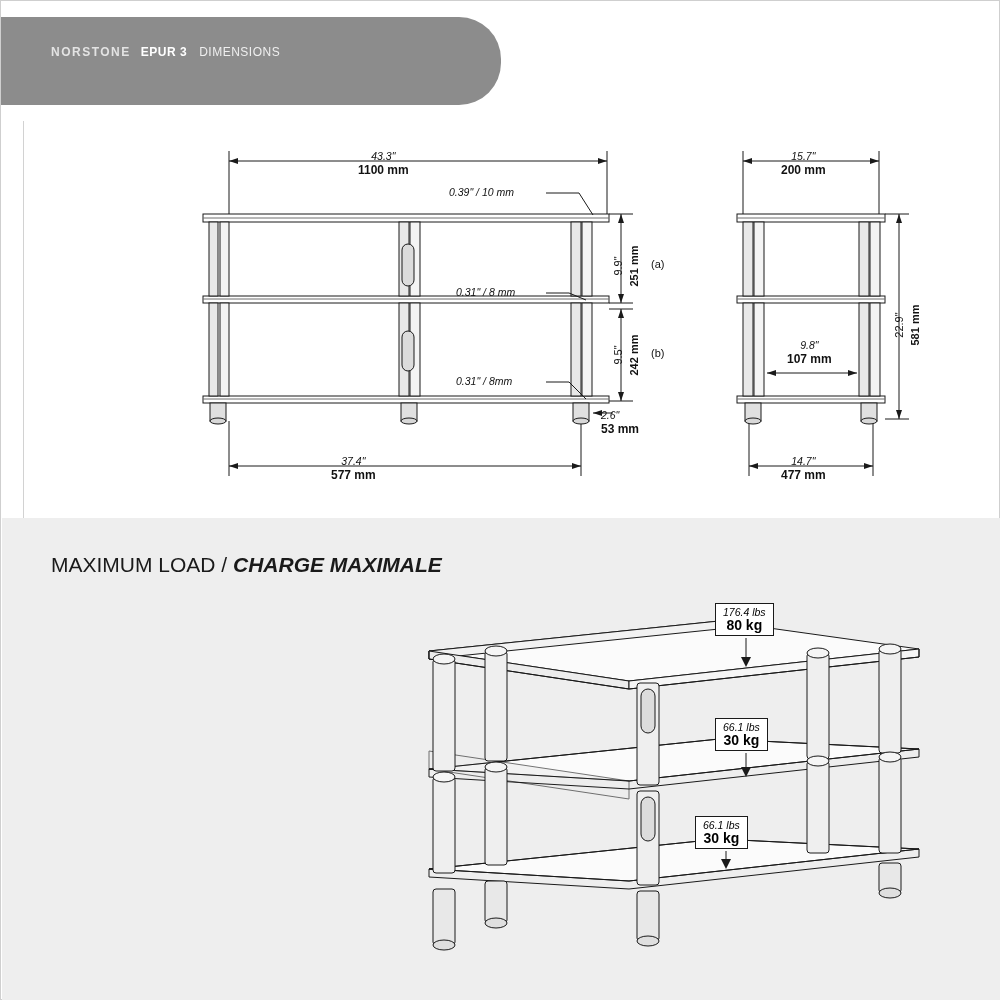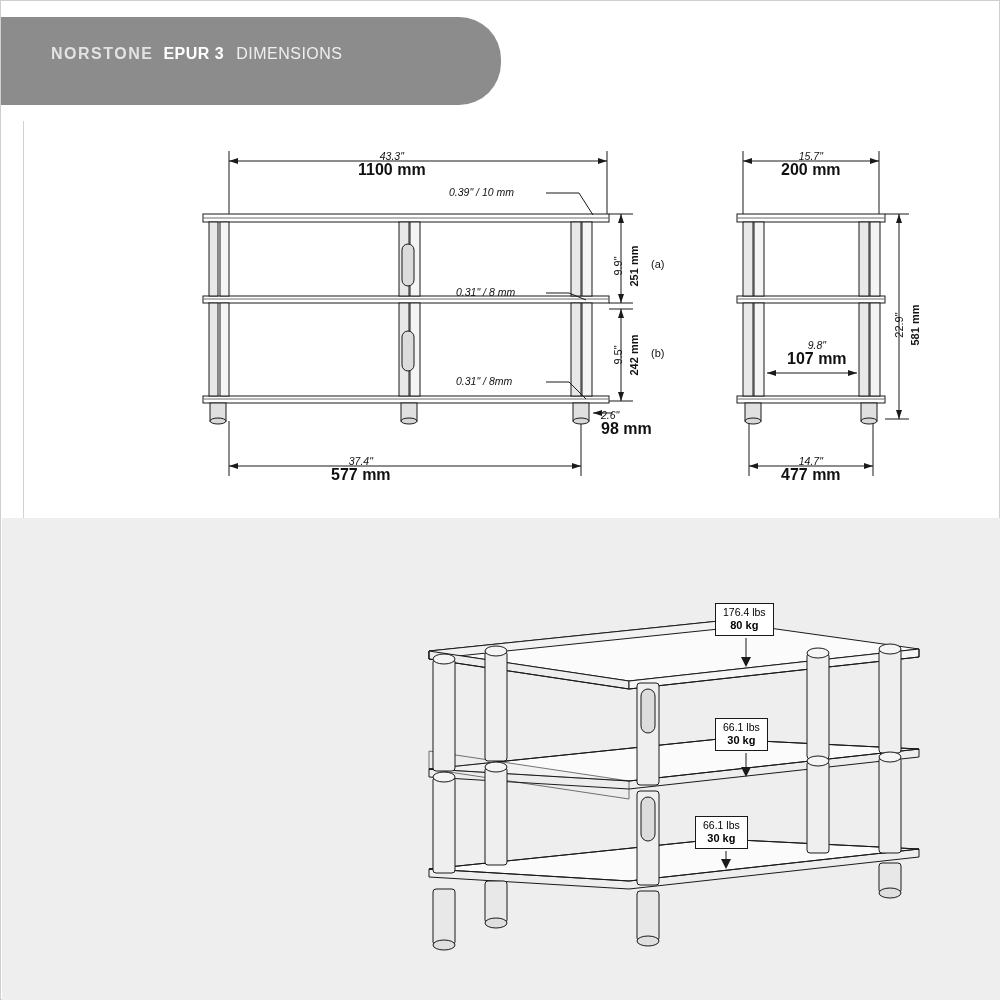--- a/index.html
+++ b/index.html
@@ -24,21 +24,21 @@
     position: absolute;
     left: 0; top: 16px;
     width: 500px; height: 88px;
     background: #8c8c8c;
     border-top-right-radius: 42px;
     border-bottom-right-radius: 42px;
   }
   .header-text {
     position: absolute;
     left: 50px; top: 44px;
-    font-size: 16px;
+    font-size: 12px;
     letter-spacing: 0.5px;
     color: #ffffff;
     white-space: nowrap;
   }
   .header-text .brand { font-weight: bold; color: #e3e3e3; letter-spacing: 1.5px; }
   .header-text .model { font-weight: bold; color: #ffffff; margin-left: 10px; letter-spacing: 0.5px; }
   .header-text .section { color: #efefef; margin-left: 12px; letter-spacing: 0.5px; }
 
   
   .update-text {
@@ -82,21 +82,21 @@
   
   .lbl {
     position: absolute;
     font-size: 11px;
     color: #111;
     white-space: nowrap;
     text-align: center;
     line-height: 14px;
   }
   .lbl .imp { font-style: italic; font-size: 10.5px; display: block; }
-  .lbl .met { font-weight: bold; font-size: 16px; display: block; }
+  .lbl .met { font-weight: bold; font-size: 12px; display: block; }
   .lbl.vert {
     transform: rotate(-90deg);
     transform-origin: center center;
   }
   .note {
     position: absolute;
     font-size: 10.5px;
     font-style: italic;
     color: #111;
     white-space: nowrap;
@@ -108,37 +108,40 @@
   }
   .callout {
     position: absolute;
     border: 1px solid #1a1a1a;
     background: #ffffff;
     padding: 2px 7px 3px 7px;
     text-align: center;
     line-height: 13px;
     font-size: 10.5px;
   }
-  .callout .imp { display: block; text-align: center; }
-  .callout .met { font-weight: bold; display: block; font-size: 11px; }
+  .callout .imp { font-style: italic; display: block; text-align: center; }
+  .callout .met { font-weight: bold; display: block; font-size: 14px; }
 </style>
 </head>
 <body>
 
 <div class="page">
 
   <div class="header-bar"></div>
   <div class="header-text">
     <span class="brand">NORSTONE</span><span class="model">EPUR 3</span><span class="section">DIMENSIONS</span>
   </div>
 
   <div class="left-rule"></div>
   <div class="update-text">Update: 16/12/2009-A</div>
 
   <div class="load-section"></div>
+  <div class="load-title">
+    <span class="en">MAXIMUM LOAD</span><span class="en"> / </span><span class="fr">CHARGE MAXIMALE</span>
+  </div>
 
   <svg class="draw" viewBox="0 0 1000 1000">
     <g stroke="#1a1a1a" fill="none" stroke-width="1">
 
       <line x1="228" y1="160" x2="606" y2="160"></line>
       <line x1="228" y1="150" x2="228" y2="215"></line>
       <line x1="606" y1="150" x2="606" y2="215"></line>
       <path d="M228 160 l9 -3 v6 z" fill="#1a1a1a" stroke="none"></path>
       <path d="M606 160 l-9 -3 v6 z" fill="#1a1a1a" stroke="none"></path>
 
@@ -335,21 +338,21 @@
   <div class="lbl vert" style="left:587px; top:258px; width:60px;">9.9"</div>
   <div class="lbl vert" style="left:603px; top:258px; width:60px; font-weight:bold;">251 mm</div>
   <div class="tag" style="left:650px; top:257px;">(a)</div>
 
   <div class="lbl vert" style="left:587px; top:347px; width:60px;">9.5"</div>
   <div class="lbl vert" style="left:603px; top:347px; width:60px; font-weight:bold;">242 mm</div>
   <div class="tag" style="left:650px; top:346px;">(b)</div>
 
   <div class="lbl" style="left:600px; top:407px; text-align:left;">
     <span class="imp">2.6"</span>
-    <span class="met">98 mm</span>
+    <span class="met">53 mm</span>
   </div>
 
   <div class="lbl" style="left:780px; top:148px;">
     <span class="imp">15.7"</span>
     <span class="met">200 mm</span>
   </div>
 
   <div class="lbl" style="left:780px; top:453px;">
     <span class="imp">14.7"</span>
     <span class="met">477 mm</span>

